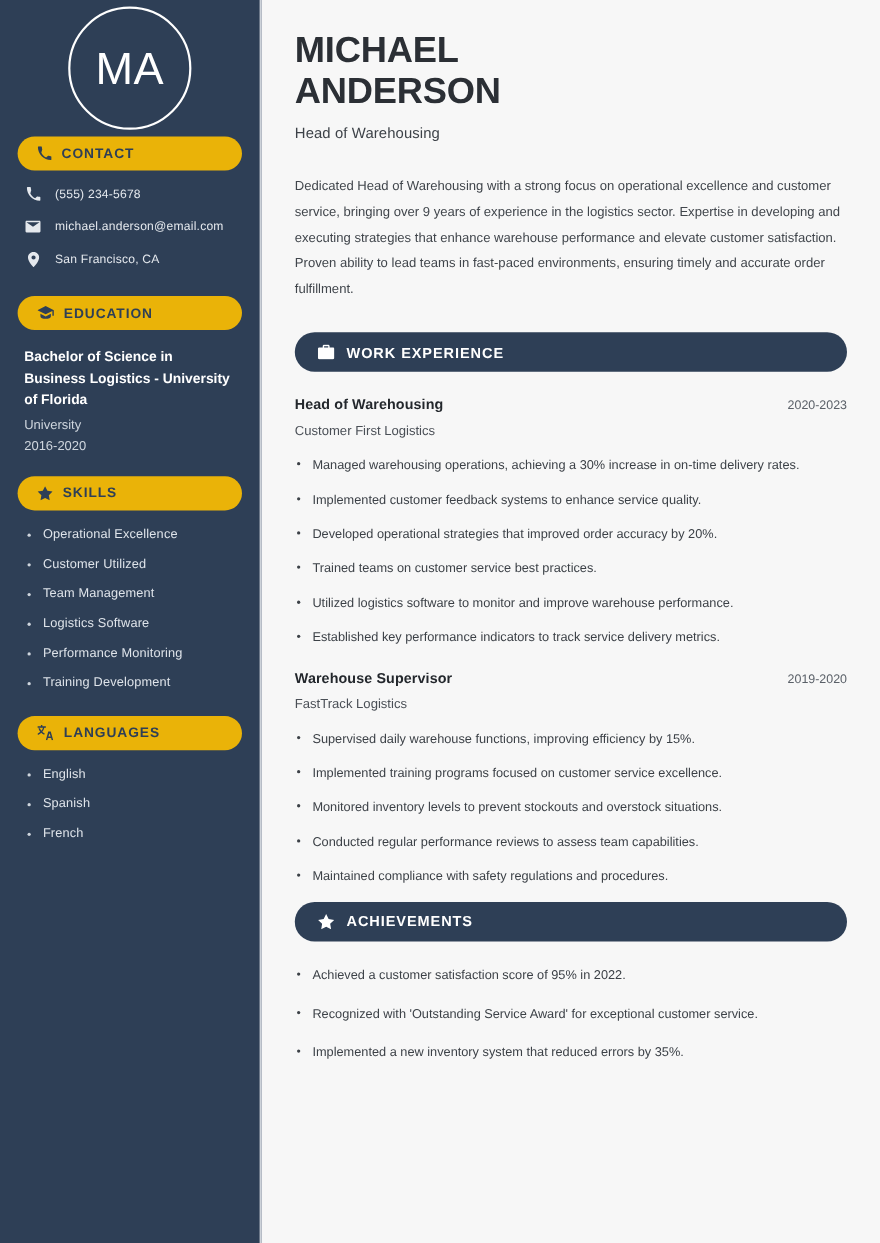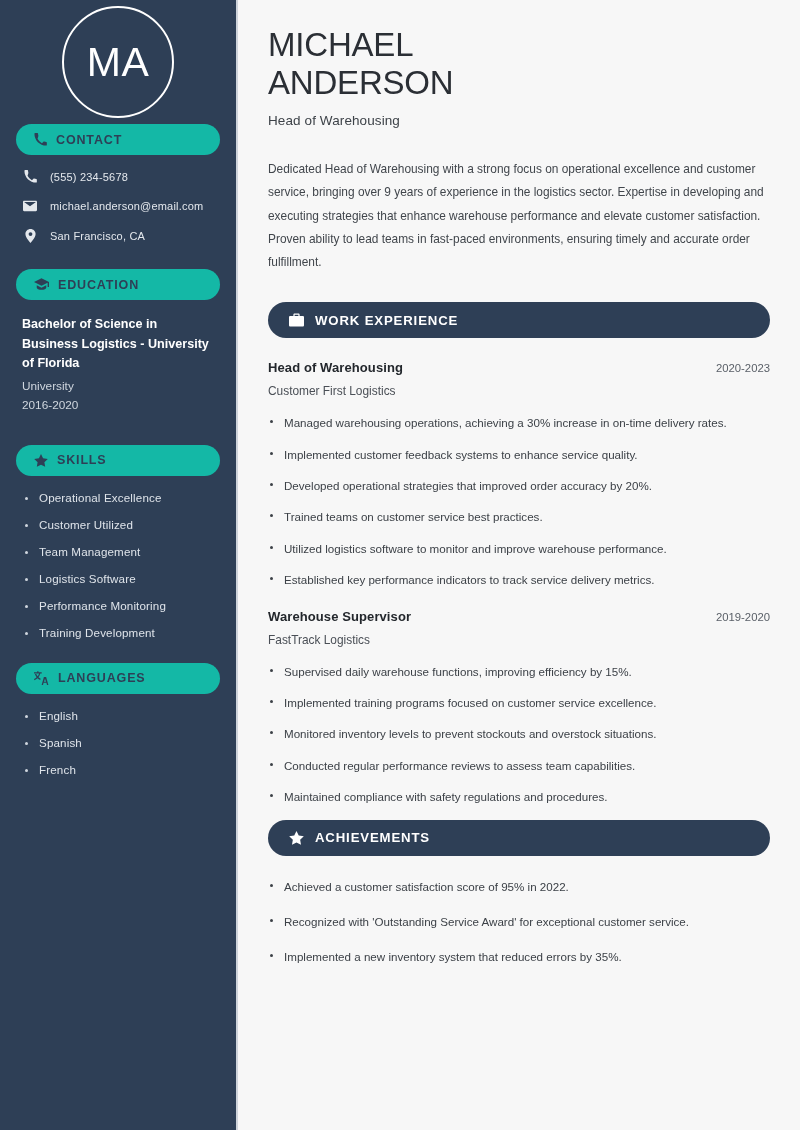--- a/index.html
+++ b/index.html
@@ -43,21 +43,21 @@
   }
   .avatar-initials {
     color: #ffffff;
     font-size: 41px;
     font-weight: 400;
     letter-spacing: 0.5px;
     line-height: 1;
   }
 
   .pill {
-    background: #14b8a6;
+    background: #eab308;
     border-radius: 999px;
     height: 31px;
     display: flex;
     align-items: center;
     gap: 9px;
     padding: 0 18px;
     margin-bottom: 15px;
     text-align: right;
   }
   .pill-label {
@@ -76,21 +76,21 @@
     margin-bottom: 16px;
   }
   .contact-row .ico { width: 16px; display:flex; justify-content:center; }
   .contact-text {
     color: #e4e8ed;
     font-size: 11px;
     letter-spacing: 0.2px;
     text-align: center;
   }
 
-  .edu-block { padding: 0 6px; margin-bottom: 30px; }
+  .edu-block { padding: 0 6px; margin-bottom: 18px; }
   .edu-degree {
     color: #ffffff;
     font-size: 12.6px;
     font-weight: bold;
     line-height: 1.55;
     margin-bottom: 3px;
   }
   .edu-school, .edu-dates {
     color: #cfd6de;
     font-size: 11.8px;
@@ -116,21 +116,21 @@
   }
 
   
   .main {
     flex: 1;
     padding: 26px 30px 0 30px;
   }
   .name {
     color: #2b2f35;
     font-size: 33px;
-    font-weight: normal;
+    font-weight: bold;
     line-height: 1.14;
     letter-spacing: -0.2px;
   }
   .role {
     color: #3d4248;
     font-size: 13.5px;
     margin-top: 12px;
     letter-spacing: 0.1px;
   }
   .summary {

